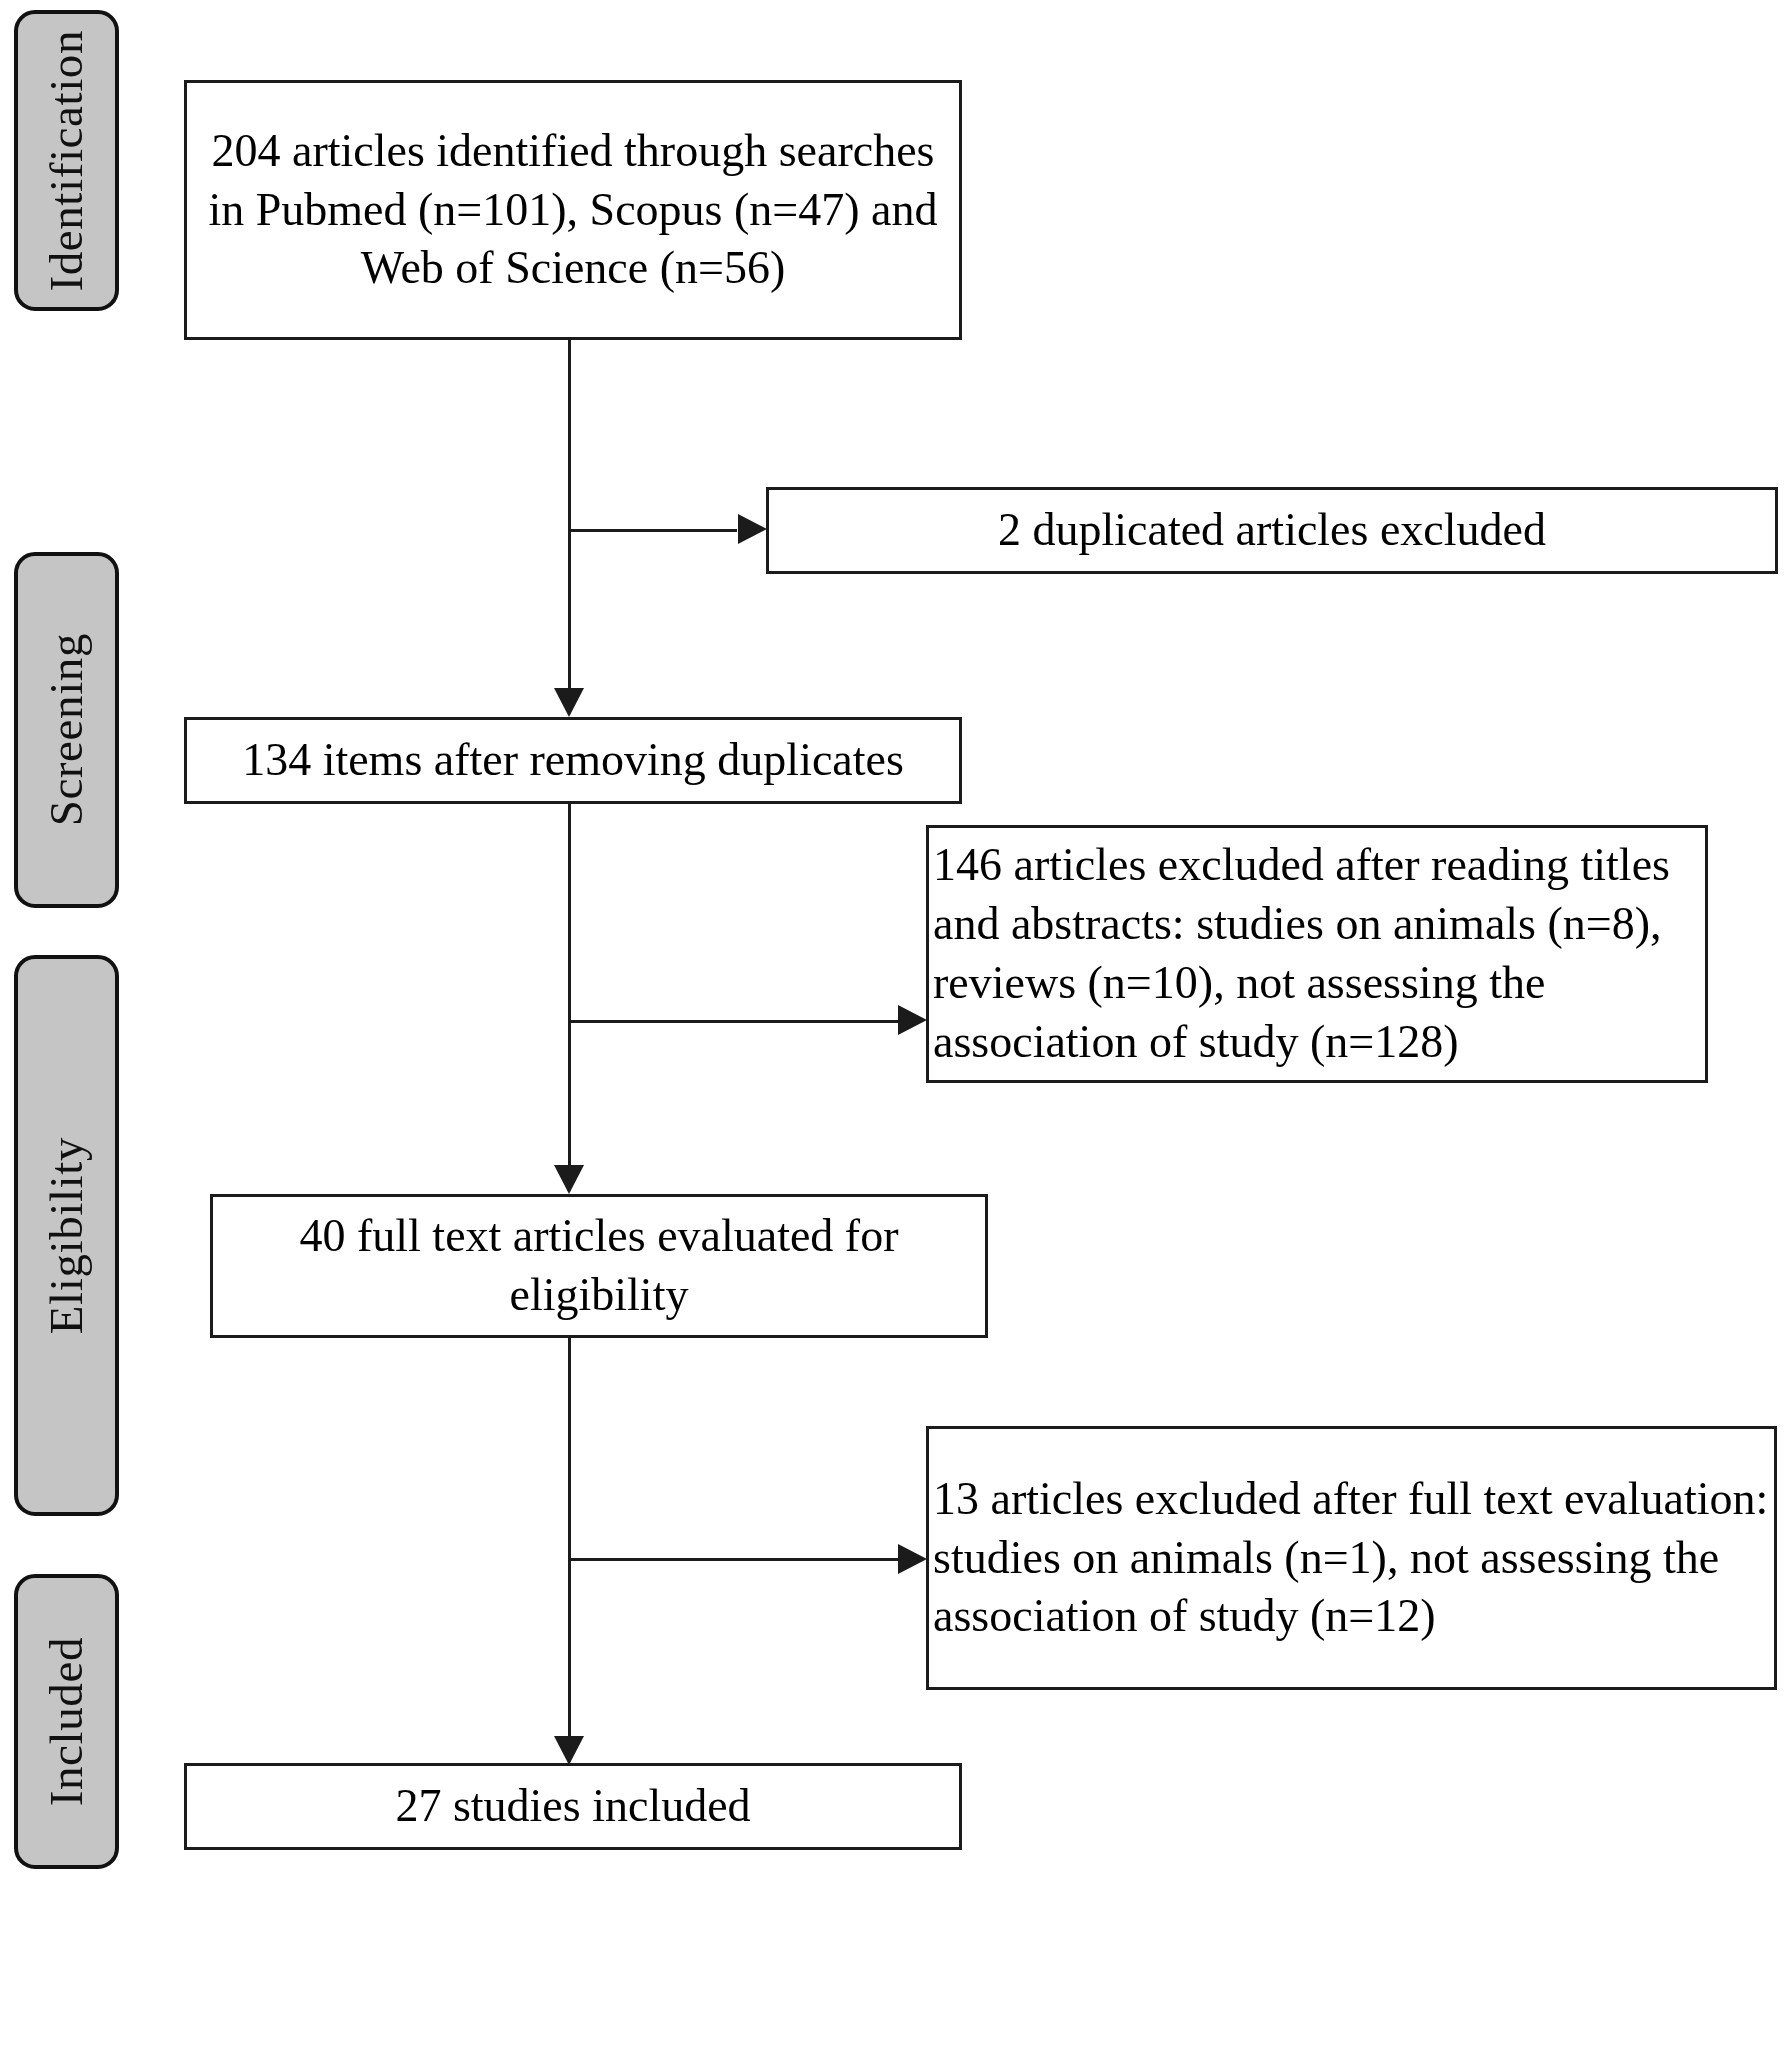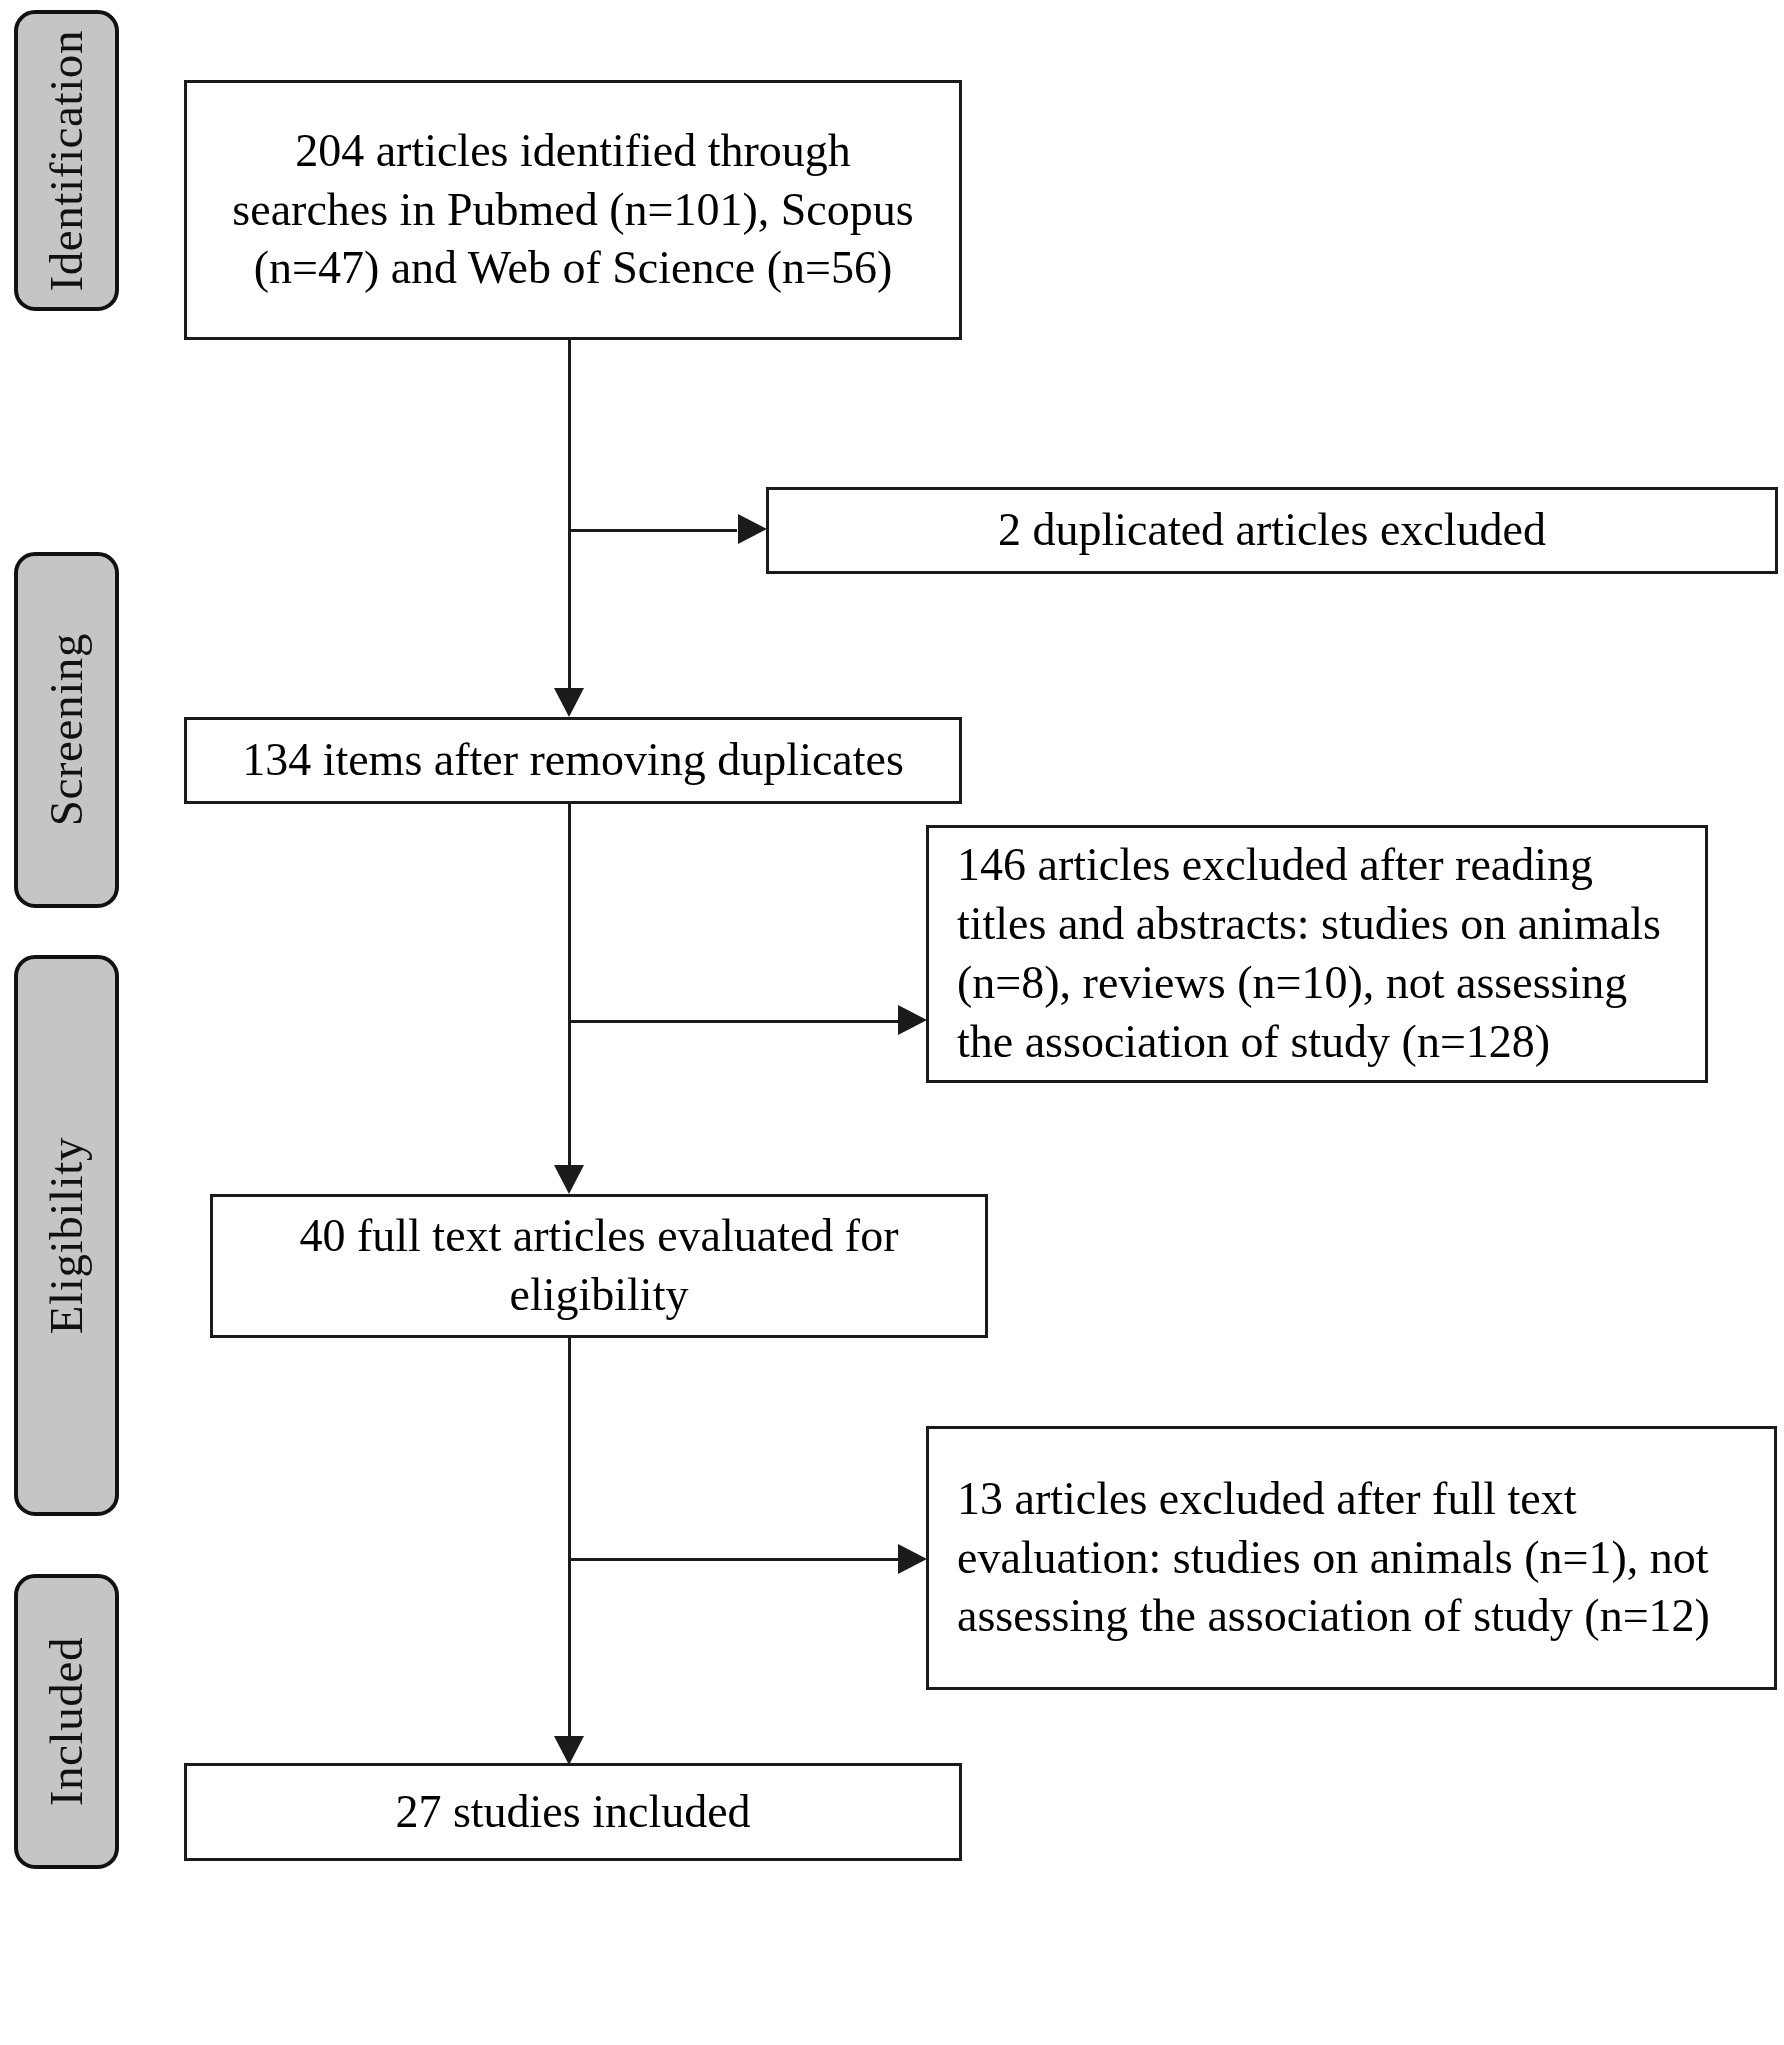--- a/index.html
+++ b/index.html
@@ -44,21 +44,21 @@
     border: 3.1px solid #1b1b1b;
     box-sizing: border-box;
     display: flex;
     align-items: center;
     color: #000000;
     font-size: 46px;
     line-height: 1.28;
   }
   .pbox .ptext {
     width: 100%;
-    padding: 0 28px;
+    padding: 0 4px;
     box-sizing: border-box;
   }
   .pbox.center .ptext { text-align: center; }
   .pbox.left   .ptext { text-align: left; }
 
   
   .vline {
     position: absolute;
     width: 3.1px;
     background: #1b1b1b;
@@ -109,21 +109,21 @@
   </div>
 
   <div class="pbox center" style="left:184px; top:717px; width:778px; height:87px;">
     <div class="ptext">134 items after removing duplicates</div>
   </div>
 
   <div class="pbox center" style="left:184px; top:1194px; width:778px; height:144px;margin-left:26px;">
     <div class="ptext">40 full text articles evaluated for eligibility</div>
   </div>
 
-  <div class="pbox center" style="left:184px; top:1763px; width:778px; height:98px;">
+  <div class="pbox center" style="left:184px; top:1763px; width:778px; height:87px;">
     <div class="ptext">27 studies included</div>
   </div>
 
   <div class="pbox center" style="left:766px; top:487px; width:1012px; height:87px;">
     <div class="ptext">2 duplicated articles excluded</div>
   </div>
 
   <div class="pbox left" style="left:926px; top:825px; width:782px; height:258px;">
     <div class="ptext">146 articles excluded after reading titles and abstracts: studies on animals (n=8), reviews (n=10), not assessing the association of study (n=128)</div>
   </div>

